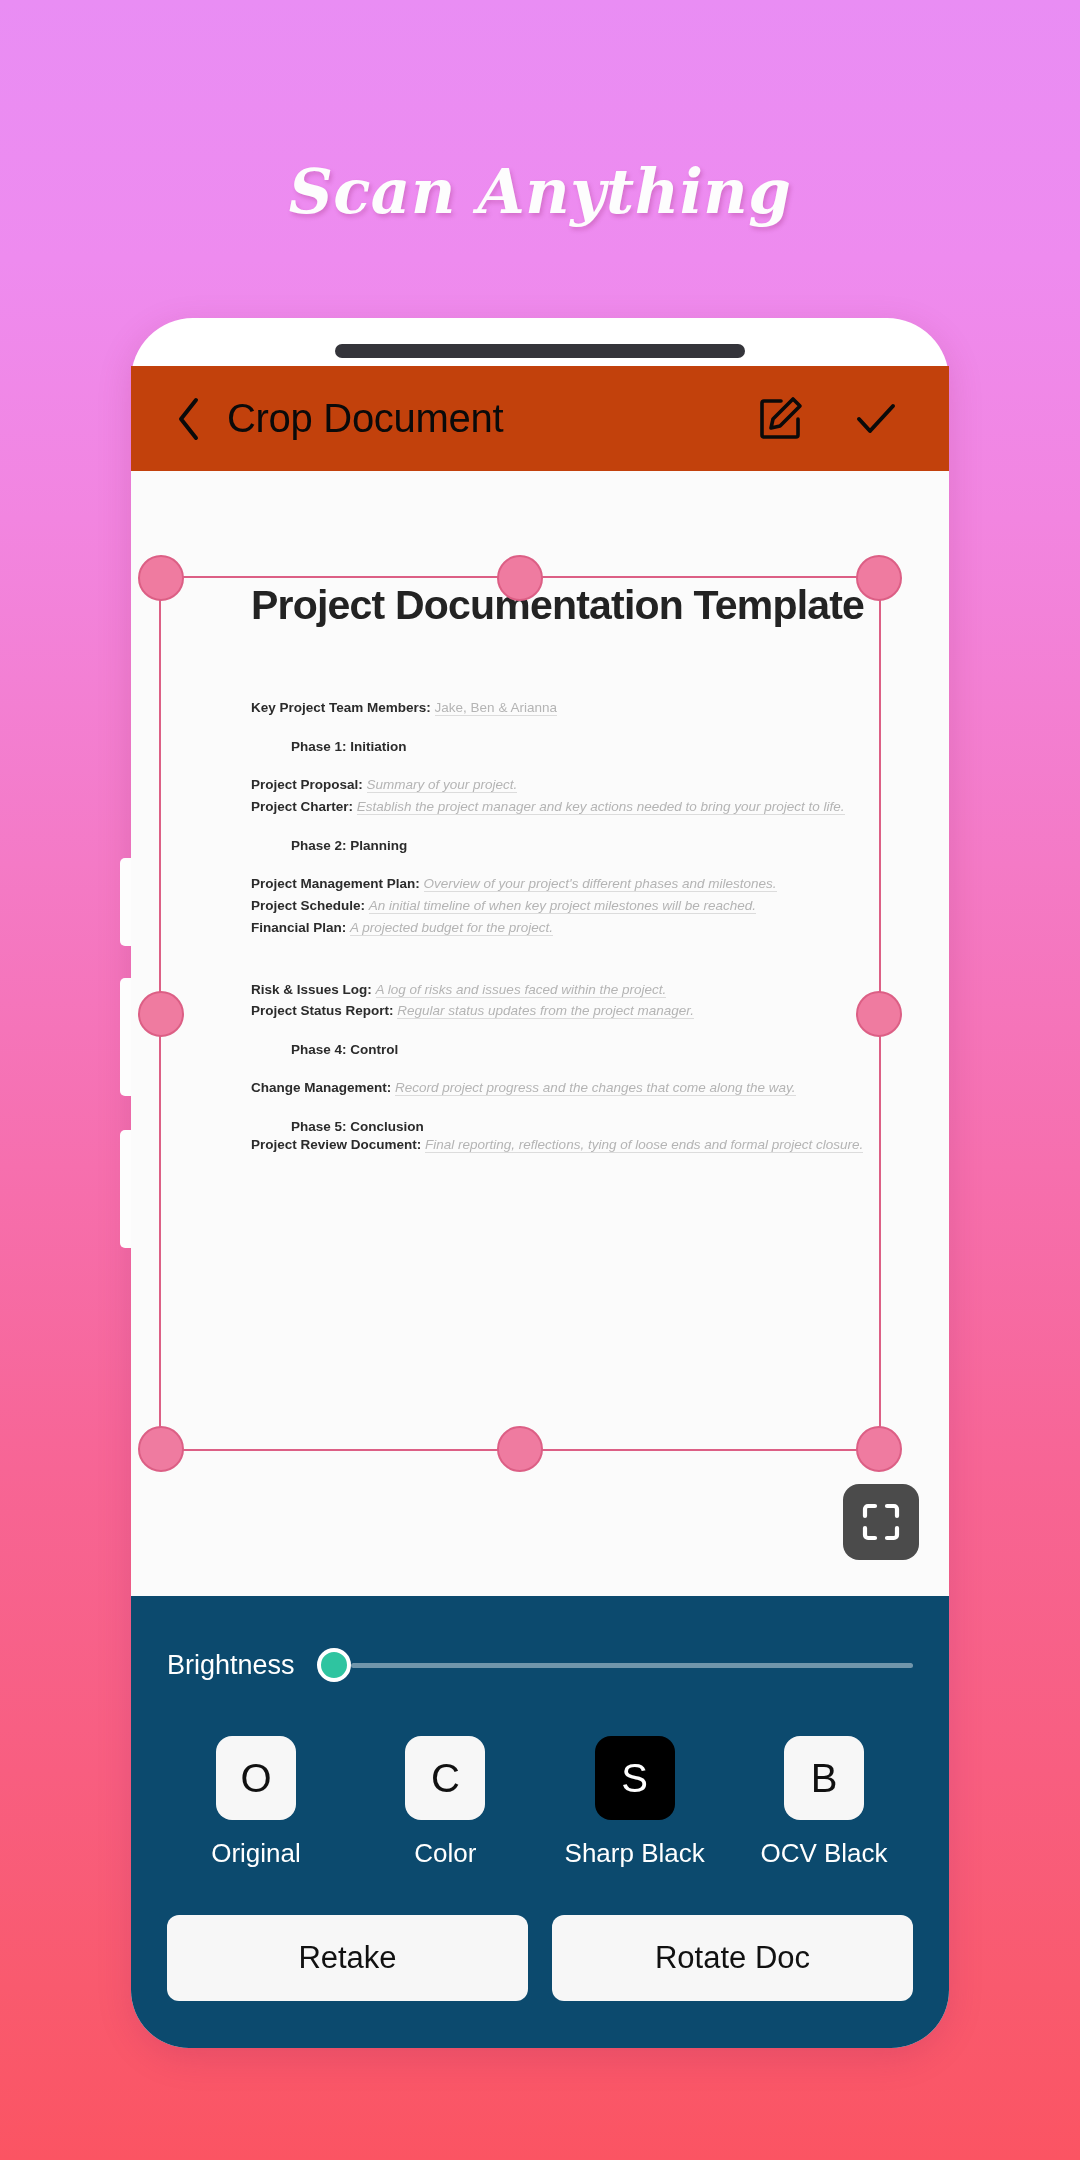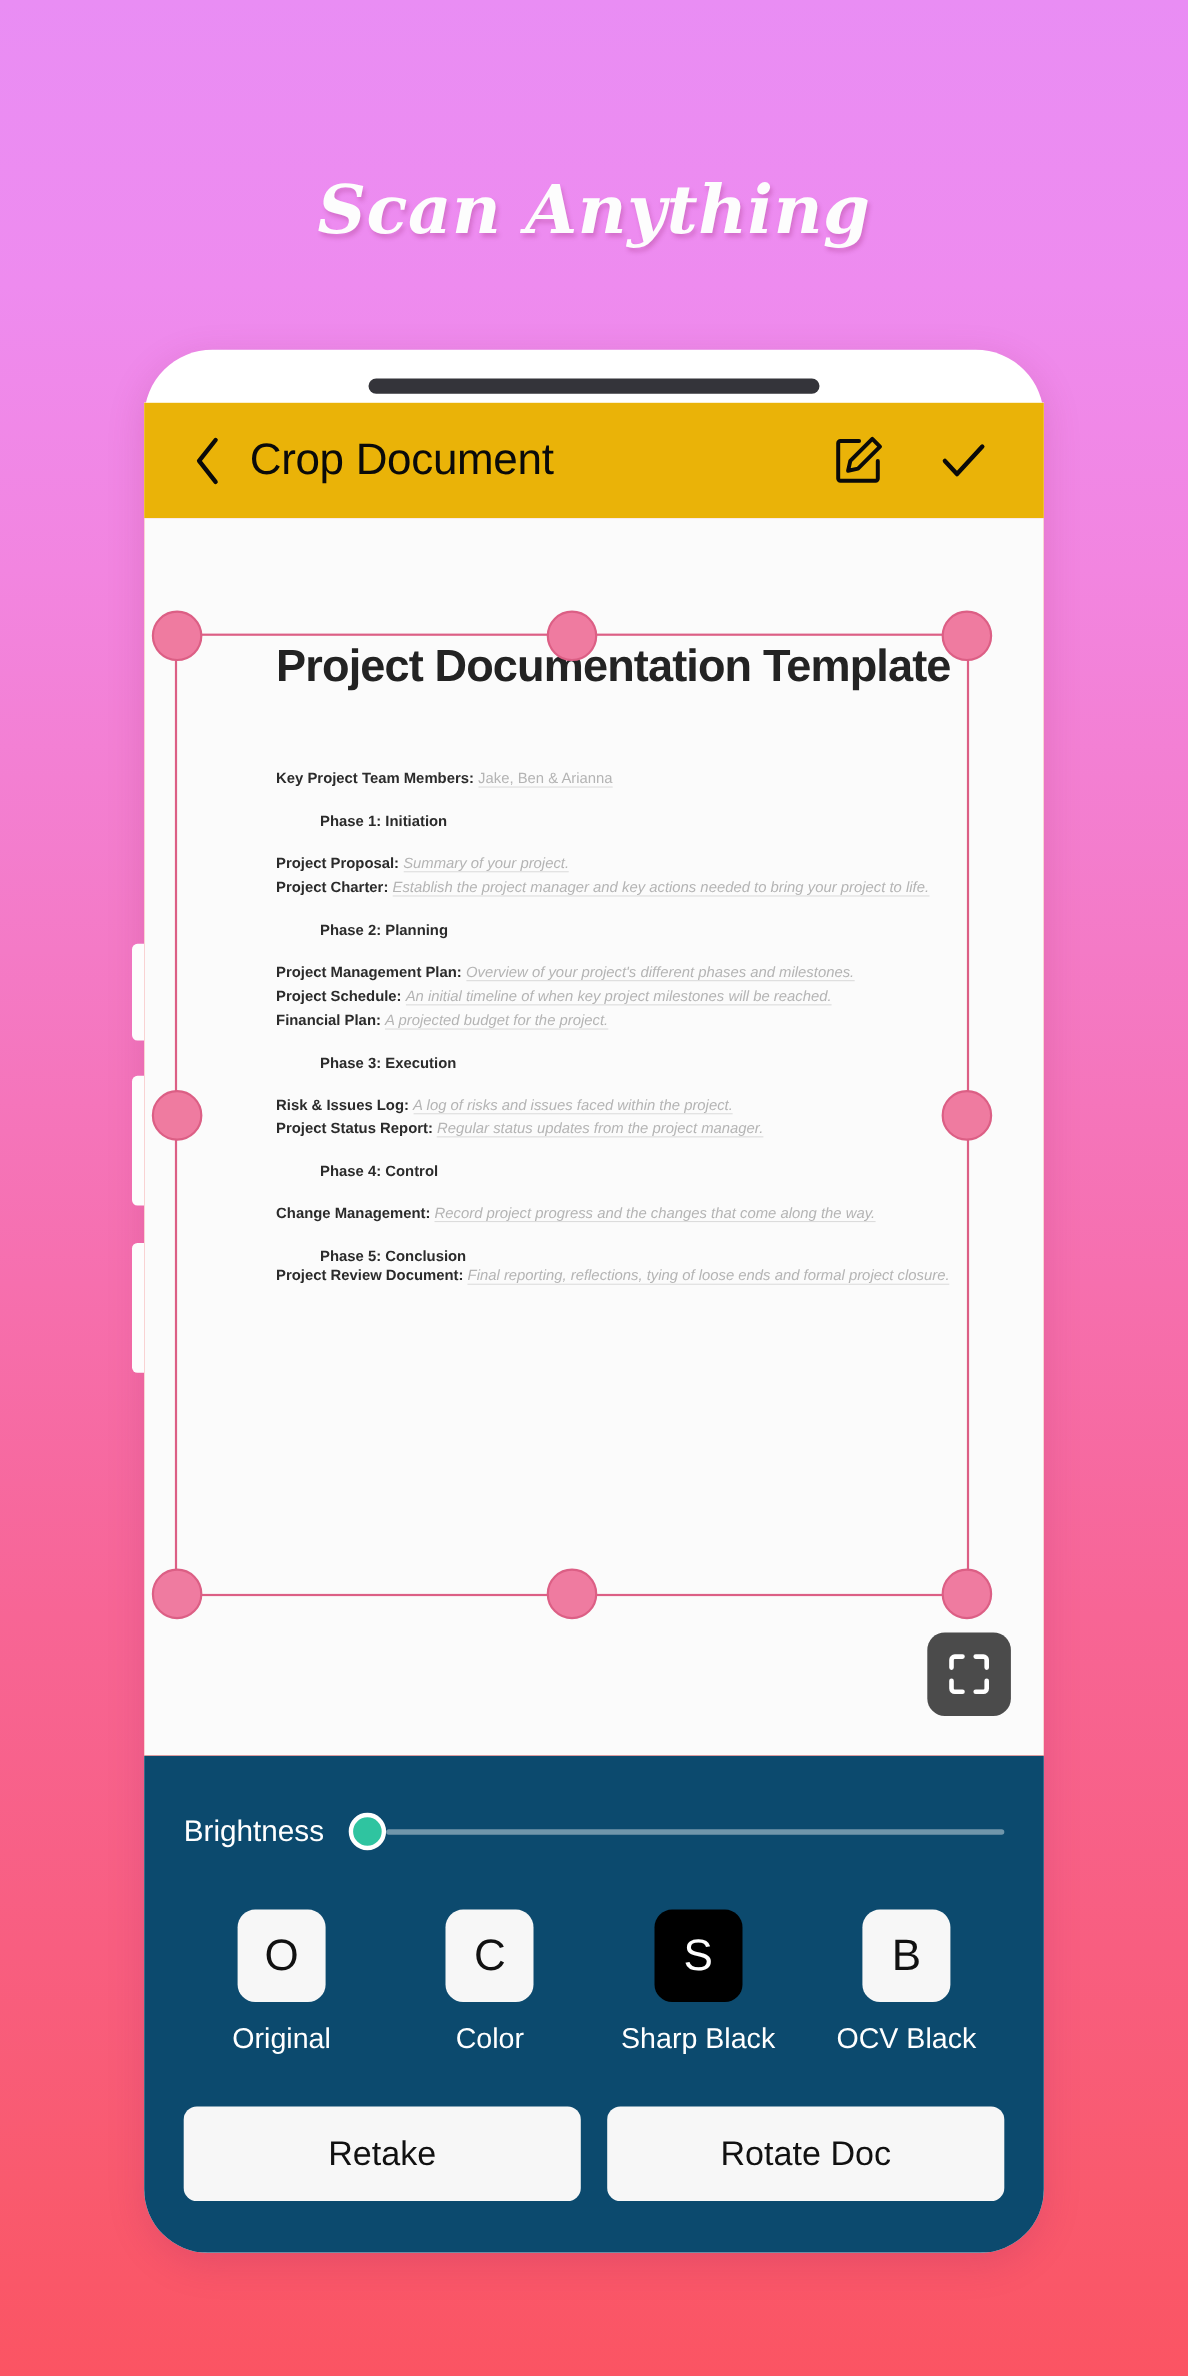--- a/index.html
+++ b/index.html
@@ -64,21 +64,21 @@
     width:818px; height:1682px;
     border-radius:0 0 58px 58px;
     overflow:hidden;
     background:#fff;
     display:flex; flex-direction:column;
   }
 
   
   .appbar{
     height:105px; flex:none;
-    background:#eab308;
+    background:#c2410c;
     display:flex; align-items:center;
     padding:0 46px 0 34px;
   }
   .back-icon{
     width:46px; height:46px; flex:none;
     display:flex; align-items:center; justify-content:center;
     cursor:pointer;
   }
   .appbar-title{
     font-size:40px; font-weight:400; color:#0a0a0a;
@@ -306,21 +306,20 @@
             <b>Project Schedule:</b>
             <i>An initial timeline of when key project milestones will be reached.</i>
           </div>
           <div class="doc-line">
             <b>Financial Plan:</b>
             <i>A projected budget for the project.</i>
           </div>
 
           <div class="doc-gap"></div>
 
-          <div class="doc-phase">Phase 3: Execution</div>
           <div class="doc-gap"></div>
           <div class="doc-line">
             <b>Risk &amp; Issues Log:</b>
             <i>A log of risks and issues faced within the project.</i>
           </div>
           <div class="doc-line">
             <b>Project Status Report:</b>
             <i>Regular status updates from the project manager.</i>
           </div>
 

